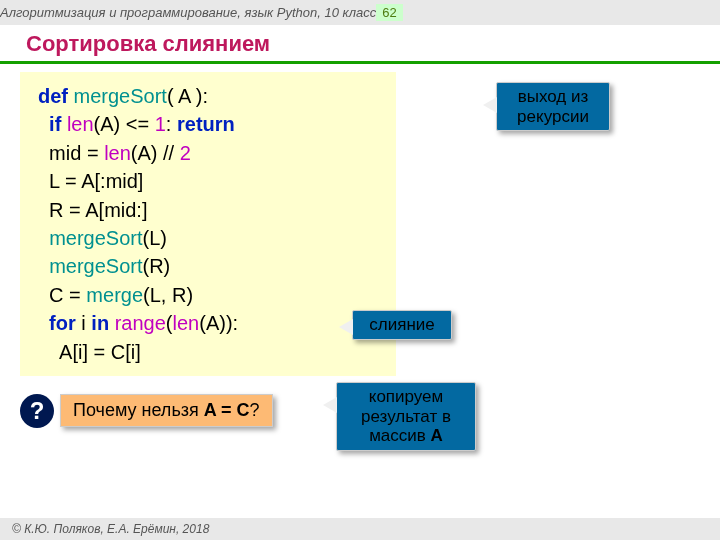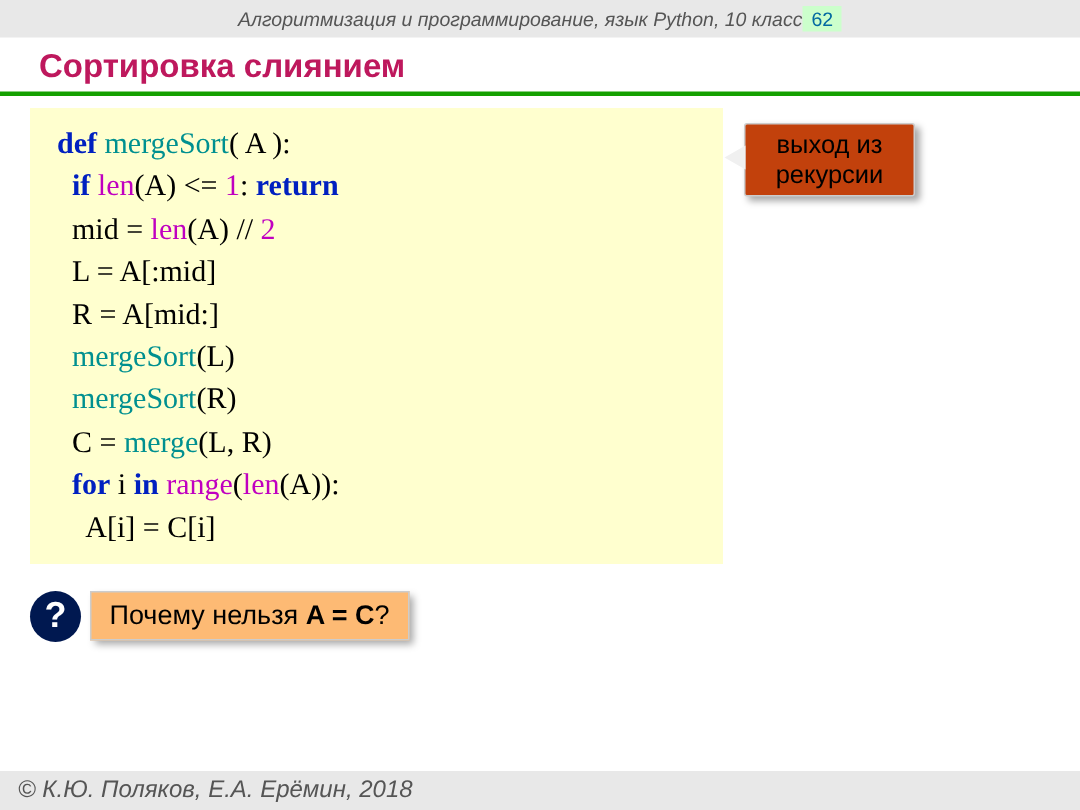--- a/index.html
+++ b/index.html
@@ -5,31 +5,31 @@
   * { margin: 0; padding: 0; box-sizing: border-box; }
   body {
     width: 720px; height: 540px;
     font-family: Arial, sans-serif;
     background: #fff;
     position: relative;
     overflow: hidden;
   }
   .header {
     background: #e8e8e8;
-    padding: 4px 12px;
+    padding: 4px 0;
     display: flex;
-    justify-content: center;
+    justify-content: flex-start;
     align-items: center;
     font-size: 13px;
     font-style: italic;
     color: #555;
   }
   .page-num {
     background: #cfc;
-    color: #0369a1;
+    color: #4d7c0f;
     font-style: normal;
     padding: 1px 6px;
     font-size: 13px;
   }
   .title {
     font-size: 22px;
     font-weight: bold;
     padding: 6px 20px 4px 26px;
     color: #be185d;
   }
@@ -38,34 +38,34 @@
     background: #14a000;
     margin: 0 0 8px 0;
   }
   .content {
     position: relative;
     padding: 0 20px;
   }
   .codebox {
     background: #ffffcf;
     padding: 10px 14px 10px 18px;
-    width: 462px;
-    font-family: Liberation Serif, serif;
+    width: 376px;
+    font-family: Liberation Sans, sans-serif;
     font-size: 20px;
     line-height: 1.42;
     color: #000;
     white-space: pre;
   }
   .kw { color: #0020c0; font-weight: bold; }
   .fn { color: #009090; }
   .mg { color: #c000c0; }
   .num { color: #c000c0; }
   .callout {
     position: absolute;
-    background: #c2410c;
+    background: #0369a1;
     border: 1px solid #ccc;
     border-radius: 2px;
     padding: 4px 10px;
     font-size: 17px;
     text-align: center;
     box-shadow: 3px 3px 5px rgba(0,0,0,0.35);
     line-height: 1.15;
   }
   .callout::before {
     content: "";
@@ -122,21 +122,21 @@
     border: 1px solid #ccc;
     padding: 5px 12px;
     font-size: 18px;
     box-shadow: 3px 3px 5px rgba(0,0,0,0.35);
   }
   .footer {
     position: absolute;
     bottom: 0; left: 0; right: 0;
     background: #e8e8e8;
     padding: 4px 12px;
-    font-size: 16px;
+    font-size: 12px;
     font-style: italic;
     color: #555;
     display: flex;
     gap: 18px;
   }
   .bold { font-weight: bold; }
 </style>
 </head>
 <body>
 
@@ -155,20 +155,24 @@
 <span>  mid = </span><span class="mg">len</span><span>(A) // </span><span class="num">2</span>
 <span>  L = A[:mid]</span>
 <span>  R = A[mid:]</span>
 <span>  </span><span class="fn">mergeSort</span><span>(L)</span>
 <span>  </span><span class="fn">mergeSort</span><span>(R)</span>
 <span>  C = </span><span class="fn">merge</span><span>(L, R)</span>
 <span class="kw">  for</span><span> i </span><span class="kw">in</span><span class="mg"> range</span><span>(</span><span class="mg">len</span><span>(A)):</span>
 <span>    A[i] = C[i]</span></div>
 
   <div class="callout co-exit">выход из рекурсии</div>
+  <div class="callout co-merge">слияние</div>
+  <div class="callout co-copy">
+    <span>копируем результат в массив </span><span class="bold">A</span>
+  </div>
 
   <div class="question-row">
     <div class="qmark">?</div>
     <div class="qbox">
       <span>  Почему нельзя </span><span class="bold">A = C</span><span>?</span>
     </div>
   </div>
 
 </div>
 

